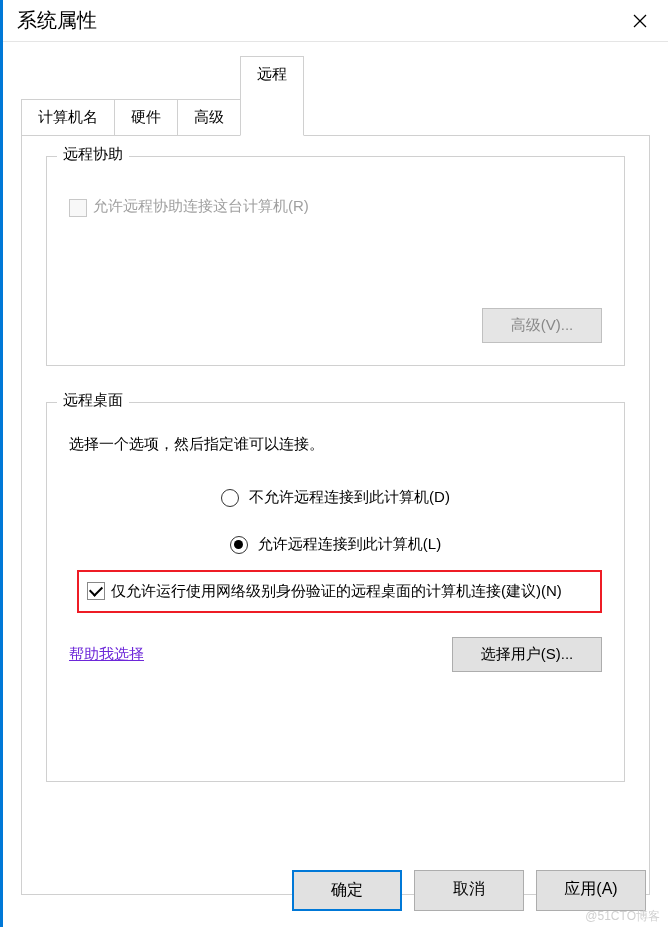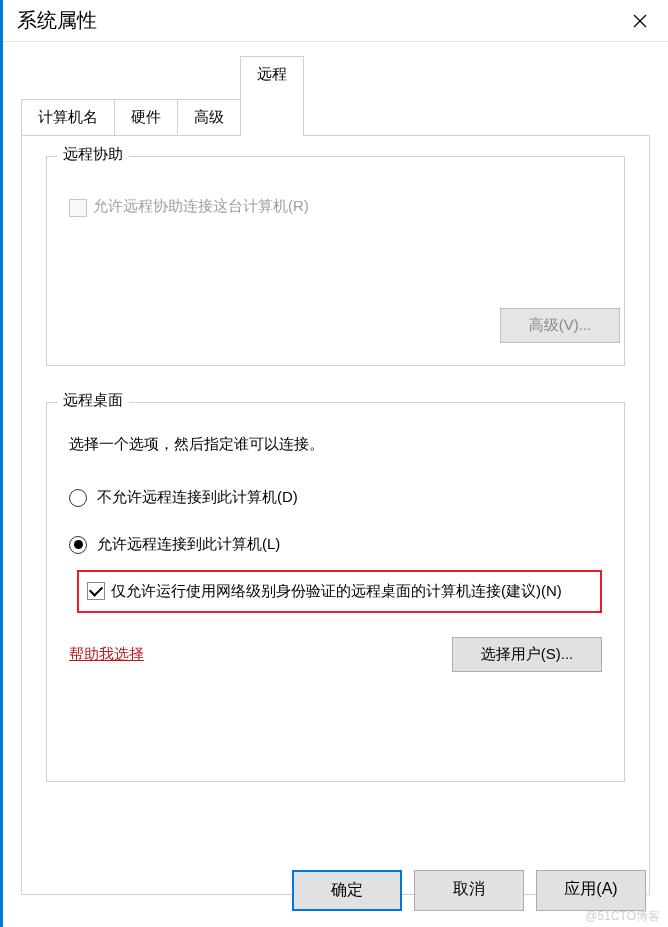--- a/index.html
+++ b/index.html
@@ -26,29 +26,29 @@
     .checkbox.disabled { border-color: #c8c8c8; background: #f8f8f8; }
     .checkbox.checked::after { content: ""; width: 10px; height: 6px; border-left: 2px solid #000; border-bottom: 2px solid #000; transform: rotate(-45deg) translate(1px, -1px); }
     
     .btn { background: #e1e1e1; border: 1px solid #adadad; padding: 7px 20px; cursor: pointer; min-width: 120px; text-align: center; }
     .btn.disabled { color: #888; background: #e5e5e5; border-color: #c0c0c0; cursor: default; }
     .btn-row-right { display: flex; justify-content: flex-end; margin-top: 40px; }
     
     .gb-remote { height: 380px; }
     .gb-remote .desc { margin: 8px 0 34px 0; }
     
-    .radio-row { display: flex; align-items: center; gap: 10px; margin-bottom: 28px; cursor: pointer; }
+    .radio-row { display: flex; align-items: center; gap: 10px; margin-bottom: 28px; cursor: pointer; justify-content: center; }
     .radio { width: 18px; height: 18px; border: 1.5px solid #333; border-radius: 50%; display: inline-flex; align-items: center; justify-content: center; flex-shrink: 0; }
     .radio.selected::after { content: ""; width: 9px; height: 9px; background: #000; border-radius: 50%; }
     
     .highlight-box { border: 2.5px solid #ee1c25; padding: 8px 10px 8px 8px; margin: 4px 0 24px 8px; }
     .highlight-box .checkbox-row { align-items: flex-start; }
     .highlight-box .cb-label { line-height: 1.5; }
     
-    .help-link { color: #b91c1c; text-decoration: underline; cursor: pointer; }
+    .help-link { color: #6d28d9; text-decoration: underline; cursor: pointer; }
     .bottom-row { display: flex; justify-content: space-between; align-items: center; margin-top: 10px; }
     
     .dialog-buttons { position: absolute; right: 22px; bottom: 16px; display: flex; gap: 12px; }
     .dialog-buttons .btn { min-width: 110px; padding: 8px 16px; font-size: 16px; }
     .dialog-buttons .btn.primary { border: 2px solid #0078d7; background: #e1e1e1; }
     
     .watermark { position: absolute; right: 8px; bottom: 2px; color: #d0d0d0; font-size: 12px; }
   </style>
 </head>
 <body>
@@ -71,21 +71,21 @@
 </div>
 
 <div class="tab-content">
 
   <div class="groupbox" style="height:210px;">
     <div class="groupbox-title">远程协助</div>
     <div class="checkbox-row disabled" style="margin-top:16px;">
       <span class="checkbox disabled"></span>
       <span>允许远程协助连接这台计算机(R)</span>
     </div>
-    <div class="btn-row-right" style="position:absolute; right:4px; bottom:22px;">
+    <div class="btn-row-right" style="position:absolute; right:22px; bottom:22px;">
       <div class="btn disabled">高级(V)...</div>
     </div>
   </div>
 
   <div class="groupbox gb-remote">
     <div class="groupbox-title">远程桌面</div>
     <div class="desc">选择一个选项，然后指定谁可以连接。</div>
 
     <div class="radio-row">
       <span class="radio"></span>

